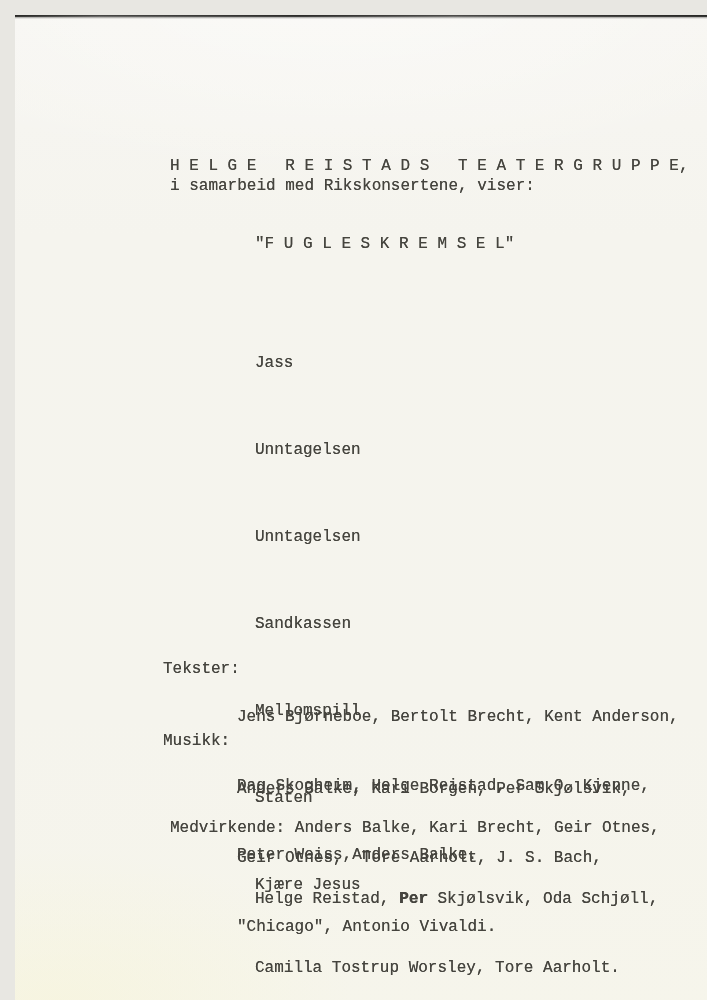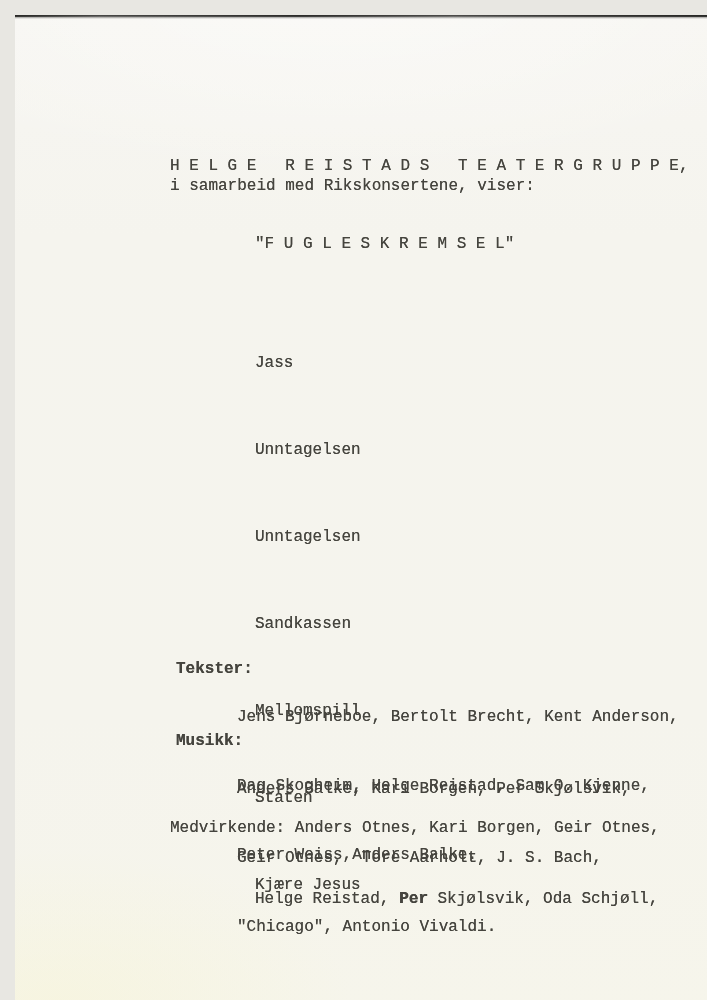--- a/index.html
+++ b/index.html
@@ -40,21 +40,21 @@
     background: linear-gradient(90deg,
       rgba(20,20,18,0.7) 0%, rgba(20,20,18,0.25) 12%,
       rgba(20,20,18,0.65) 40%, rgba(20,20,18,0.2) 62%,
       rgba(20,20,18,0.55) 82%, rgba(20,20,18,0.75) 100%);
   }
   .company-title   { left: 155px; top: 140px; line-height: 22px; }
   .subtitle        { left: 155px; top: 160px; line-height: 22px; }
   .show-title      { left: 240px; top: 218px; line-height: 22px; }
   .pieces-list     { left: 240px; top: 276px; line-height: 29px; }
   .piece-item      { white-space: pre; }
-  .credit-label    { position: absolute; left: 161px; top: 0; white-space: pre; font-weight: bold; }
+  .credit-label    { position: absolute; left: 148px; top: 0; white-space: pre; }
   .credit-lines    { position: absolute; left: 222px; top: 0; line-height: 23px; white-space: pre; }
   .credit-block    { position: absolute; left: 0; top: 0; width: 707px; }
   .block-tekster     { top: 645px; }
   .block-musikk      { top: 717px; }
   .block-medvirkende { top: 804px; }
   .medv-first      { position: absolute; left: 155px; top: 0; white-space: pre; }
   .medv-cont       { position: absolute; left: 240px; top: 23px; line-height: 23px; white-space: pre; }
   .bold-name       { font-weight: bold; text-shadow: 0.4px 0 0 rgba(55,54,48,0.95); }
   .credit-line     { white-space: pre; }
 </style>
@@ -97,19 +97,20 @@
   <div class="credit-block block-musikk">
     <div class="txt credit-label">Musikk:</div>
     <div class="txt credit-lines">
       <div class="credit-line">Anders Balke, Kari Borgen, Per Skjølsvik,</div>
       <div class="credit-line">Geir Otnes,  Tore Aarholt, J. S. Bach,</div>
       <div class="credit-line">"Chicago", Antonio Vivaldi.</div>
     </div>
   </div>
 
   <div class="credit-block block-medvirkende">
-    <div class="txt medv-first"><span>Medvirkende: </span><span>Anders Otnes, Kari Borgen, Geir Otnes,</span></div>
+    <div class="txt medv-first"><span>Medvirkende: </span><span>Anders Balke, Kari Brecht, Geir Otnes,</span></div>
     <div class="txt medv-cont">
       <div class="credit-line"><span>Helge Reistad, </span><span class="bold-name">Per</span><span> Skjølsvik, Oda Schjøll,</span></div>
+      <div class="credit-line">Camilla Tostrup Worsley, Tore Aarholt.</div>
     </div>
   </div>
 
 </div>
 
 </body></html>

